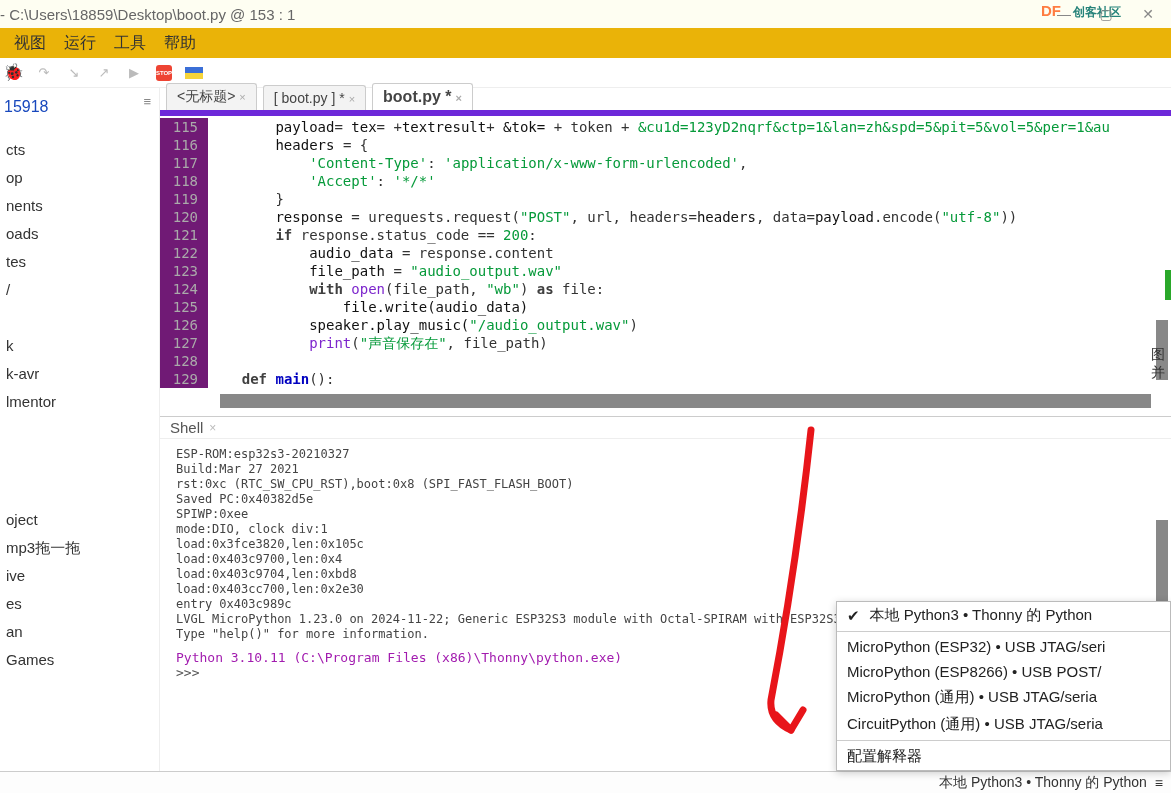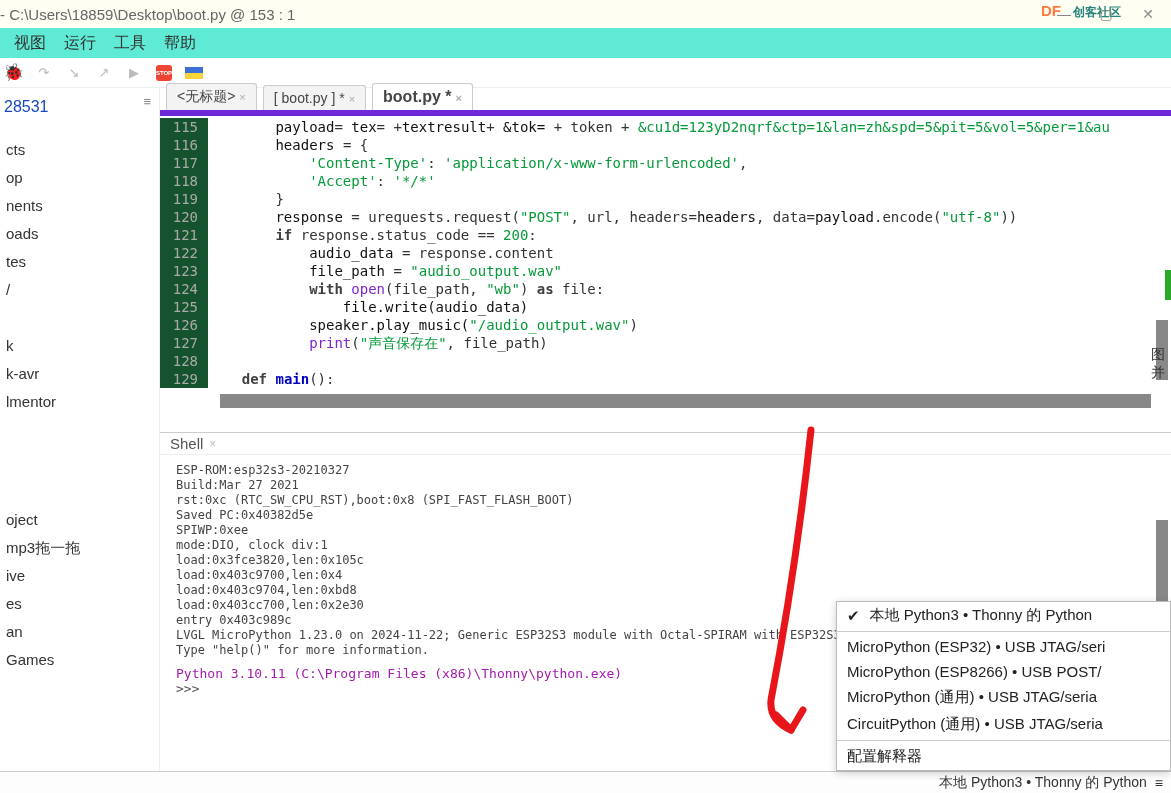--- a/index.html
+++ b/index.html
@@ -3,53 +3,53 @@
 <meta charset="utf-8">
 <style>
   * { box-sizing: border-box; margin: 0; padding: 0; }
   body { font-family: "Microsoft YaHei", sans-serif; font-size: 13px; width: 1171px; height: 793px; background: #fff; overflow: hidden; position: relative; }
   .titlebar { height: 28px; background: #fefef2; display: flex; align-items: center; padding: 0 0; position: relative; }
   .titlebar .tleft { color: #666; font-size: 15px; }
   .titlebar .tright { position: absolute; right: 8px; display: flex; gap: 12px; align-items: center; }
   .win-btn { width: 30px; height: 20px; display: inline-flex; align-items: center; justify-content: center; color: #888; font-size: 14px; cursor: pointer; }
   .df-logo { color: #ff6f2e; font-weight: bold; font-size: 15px; position: absolute; right: 50px; top: 2px; opacity: .9; }
   .df-text { color:#0f766e; font-size:12px; margin-left:12px; }
-  .menubar { height: 30px; background: #5eead4; display: flex; align-items: center; padding: 0 14px; gap: 18px; font-size: 16px; color: #333; }
+  .menubar { height: 30px; background: #eab308; display: flex; align-items: center; padding: 0 14px; gap: 18px; font-size: 16px; color: #333; }
   .menubar span { cursor: pointer; }
   .toolbar { height: 30px; display: flex; align-items: center; padding: 0 4px; gap: 10px; background: #fff; border-bottom:1px solid #eee;}
   .tb-icon { width: 20px; height: 20px; display: inline-flex; align-items: center; justify-content: center; }
   .green-bug { color: #49a84a; font-size:17px; }
   .grey { color:#bbb; }
   .stop-sign { width:16px; height:16px; background:#e43; border-radius:3px; display:inline-block; position:relative;}
   .stop-sign::after{content:"STOP"; color:#fff; font-size:6px; font-weight:bold; position:absolute; top:50%; left:50%; transform:translate(-50%,-50%);}
   .flag { width:18px; height:12px; background:linear-gradient(to bottom,#3b6fd7 50%,#f6d43a 50%);}
   .main { display:flex; height:calc(793px - 28px - 30px - 30px - 22px); }
   .sidebar { width:160px; border-right:1px solid #eee; padding-top:4px; position:relative;}
   .sb-burger{ position:absolute; right:8px; top:6px; color:#888;}
   .sb-root{ color:#1848bd; font-size:16px; padding:6px 8px 0 4px;}
   .sb-item{ color:#333; font-size:15px; padding:2px 6px; line-height:24px;}
   .editor { flex:1; display:flex; flex-direction:column; }
   .tabs { height:28px; display:flex; align-items:flex-end; gap:6px; padding-left:6px; border-bottom:6px solid #6d28d9;}
   .tab { padding:4px 10px; border:1px solid #ccc; border-bottom:none; background:#f3f3f3; font-size:14px; color:#444; border-radius:3px 3px 0 0;}
   .tab.active{ background:#fff; font-weight:700; font-size:16px;margin-top:37px;}
   .tab .x{ color:#aaa; margin-left:4px; font-size:11px;}
   .code-area{ font-family:Consolas,monospace; font-size:14px; padding:2px 0; position:relative; background:#fff; }
   .codeline{ display:flex; height:18px; line-height:18px; white-space:pre;}
-  .ln{ width:48px; text-align:right; color:#aaa; padding-right:10px; user-select:none; background:#14532d;}
+  .ln{ width:48px; text-align:right; color:#aaa; padding-right:10px; user-select:none; background:#701a75;}
   .cc{ flex:1; }
   .kw{ color:#0000c0; font-weight:bold;}
   .fn{ color:#7d26cd;}
   .str{ color:#069a3a;}
   .num{ color:#069a3a;}
   .op{ color:#333;}
   .nm{ color:#111;}
   .kw2{ color:#404040; font-weight:bold;}
   .hscroll{ height:14px; background:#888; margin:4px 20px 0 60px;}
   .shell-pane{ margin-top:8px;}
-  .shell-head{ padding:2px 10px; font-size:15px; color:#555; border-top:1px solid #ccc; border-bottom:1px solid #eee; display:flex; align-items:center; gap:6px;margin-top:16px;}
+  .shell-head{ padding:2px 10px; font-size:15px; color:#555; border-top:1px solid #ccc; border-bottom:1px solid #eee; display:flex; align-items:center; gap:6px;}
   .shell-head .x{ color:#bbb; font-size:12px;}
   .shell-body{ font-family:Consolas,monospace; font-size:12px; color:#444; padding:8px 16px; line-height:15px; white-space:pre-wrap;}
   .shell-footer{ font-family:Consolas,monospace; color:#a21caf; font-size:13px; padding:0 16px;}
   .prompt{ color:#555;}
   .statusbar{ height:22px; border-top:1px solid #ccc; display:flex; align-items:center; justify-content:flex-end; padding:0 8px; font-size:14px; color:#333; position:absolute; bottom:0; left:0; right:0; background:#fdfdfd;}
   .interpreter-menu{ position:absolute; right:0px; bottom:22px; width:335px; background:#fff; border:1px solid #bbb; box-shadow:0 2px 8px rgba(0,0,0,.2); z-index:50;}
   .im-item{ padding:4px 10px; font-size:15px; color:#222; display:flex; align-items:center; gap:6px; white-space:nowrap; overflow:hidden;}
   .im-item.sel::before{ content:"✔"; margin-right:4px;}
   .im-sep{ border-top:1px solid #ccc; margin:2px 0;}
   .arrow-annot{ position:absolute; right:300px; top:420px; z-index:40; pointer-events:none;}
@@ -88,21 +88,21 @@
       <span class="stop-sign"></span>
     </span>
   <span class="tb-icon">
       <span class="flag"></span>
     </span>
 </div>
 
 <div class="main">
   <div class="sidebar">
     <span class="sb-burger">≡</span>
-    <div class="sb-root">28531</div>
+    <div class="sb-root">15918</div>
     <div style="height:20px"></div>
     <div id="sb-items">
         <div class="sb-item">cts</div>
         <div class="sb-item">op</div>
         <div class="sb-item">nents</div>
         <div class="sb-item">oads</div>
         <div class="sb-item">tes</div>
         <div class="sb-item">/</div>
         <div style="height: 28px;"></div>
         <div class="sb-item">k</div>

